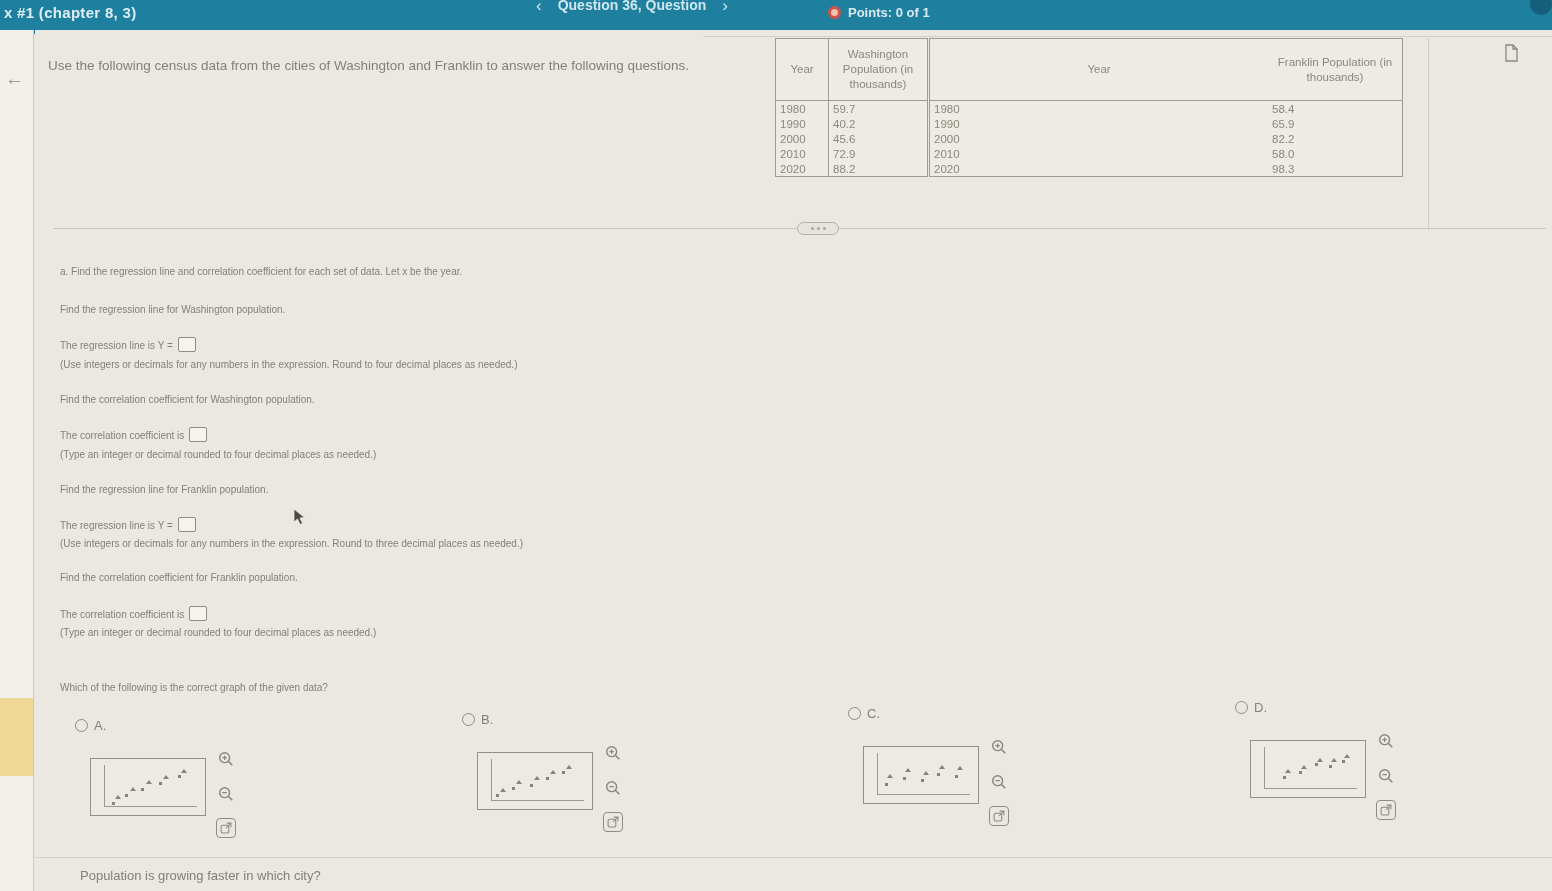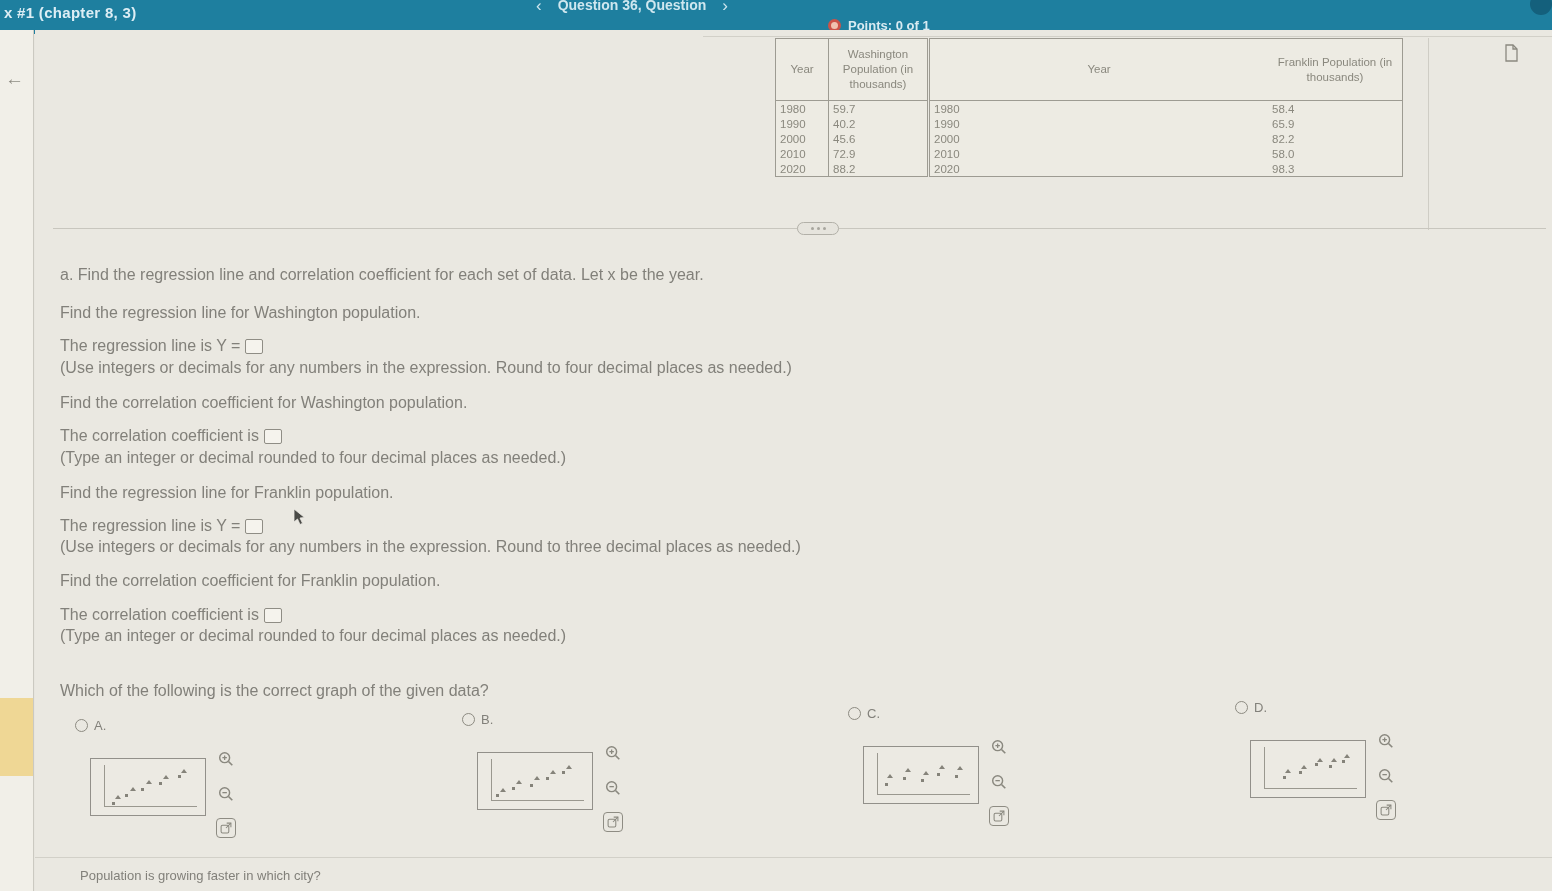--- a/index.html
+++ b/index.html
@@ -7,21 +7,21 @@
     width: 1552px; height: 891px; margin: 0; position: relative;
     background: #e7e5de; overflow: hidden;
     font-family: "Liberation Sans", sans-serif; color: #82807a;
   }
   
   .topbar { position: absolute; top: 0; left: 0; right: 0; height: 34px; background: #1e7f9f; overflow: hidden; }
   .tb-title { position: absolute; left: 4px; top: 4px; font-size: 15px; font-weight: 700; color: #ddeef5; letter-spacing: .3px; white-space: nowrap; }
   .tb-nav { position: absolute; left: 536px; top: 0; display: flex; align-items: flex-start; gap: 16px; color: #cfe7ef; }
   .nav-arrow { font-size: 17px; margin-top: -4px; cursor: pointer; }
   .nav-label { font-size: 14px; font-weight: 700; margin-top: -3px; white-space: nowrap; }
-  .tb-points { position: absolute; left: 828px; top: 5px; display: flex; align-items: center; gap: 7px; margin-top: 13px; }
+  .tb-points { position: absolute; left: 828px; top: 5px; display: flex; align-items: center; gap: 7px; }
   .points-dot { width: 13px; height: 13px; border-radius: 50%; background: #f0c2b0; border: 3px solid #cc5348; }
   .points-label { font-size: 13px; font-weight: 700; color: #d8ebf2; }
   .tb-corner { position: absolute; right: 0px; top: -7px; width: 22px; height: 22px; border-radius: 50%; background: #14607c; }
   
   .rail { position: absolute; left: 0; top: 30px; bottom: 0; width: 34px; background: #f1efe8; border-right: 1px solid #cbc9c1; }
   .back-arrow { position: absolute; left: 5px; top: 38px; font-size: 19px; color: #8e8c83; cursor: pointer; }
   .rail-highlight { position: absolute; left: 0; top: 668px; width: 33px; height: 78px; background: #efd795; }
   
   .panel { position: absolute; left: 35px; top: 30px; right: 0; bottom: 0; background: #eae8e1; }
   .hline { position: absolute; height: 1px; background: #d2d0c8; }
@@ -36,21 +36,21 @@
   .ctable th { font-weight: normal; text-align: center; height: 62px; vertical-align: middle; line-height: 1.3; border-bottom: 1px solid #9d9b92; padding: 2px 4px; }
   .ctable td { height: 15px; padding: 0 4px; }
   .wash { left: 740px; }
   .wash .c1 { width: 52px; }
   .wash .c2 { width: 99px; border-left: 1px solid #9d9b92; }
   .frank { left: 894px; }
   .frank .c1 { width: 338px; }
   .frank .c2 { width: 134px; }
   .print-icon { position: absolute; left: 1468px; top: 14px; cursor: pointer; }
   
-  .tline { position: absolute; left: 25px; font-size: 16px; white-space: nowrap; }
+  .tline { position: absolute; left: 25px; font-size: 10px; white-space: nowrap; }
   .ansbox { display: inline-block; width: 18px; height: 15px; border: 1px solid #8f8d85; background: #f5f3ed; border-radius: 2px; vertical-align: -3px; margin-left: 5px; cursor: text; }
   .cursor { position: absolute; left: 258px; top: 478px; }
   
   .option { position: absolute; width: 212px; height: 135px; }
   .opt-head { display: flex; align-items: center; gap: 6px; }
   .radio { width: 13px; height: 13px; border: 1px solid #8d8b82; border-radius: 50%; background: transparent; cursor: pointer; }
   .opt-label { font-size: 13px; }
   .thumb { position: absolute; left: 15px; top: 40px; width: 116px; height: 58px; border: 1px solid #92908a; background: #eceae3; cursor: pointer; }
   .ax { position: absolute; left: 11%; right: 7%; bottom: 15%; height: 1px; background: #9a988f; }
   .ay { position: absolute; left: 11%; top: 10%; bottom: 15%; width: 1px; background: #9a988f; }
@@ -80,20 +80,21 @@
 </div>
 
 <div class="rail">
   <span class="back-arrow">←</span>
   <span class="rail-highlight"></span>
 </div>
 
 <div class="panel">
   <div class="hline panel-top-line"></div>
 
+  <div class="intro">Use the following census data from the cities of Washington and Franklin to answer the following questions.</div>
 
   <table class="ctable wash">
     <tbody>
         <tr>
       <th class="c1">Year</th>
       <th class="c2">Washington Population (in thousands)</th>
     </tr>
     <tr>
           <td class="c1">1980</td>
           <td class="c2">59.7</td>

